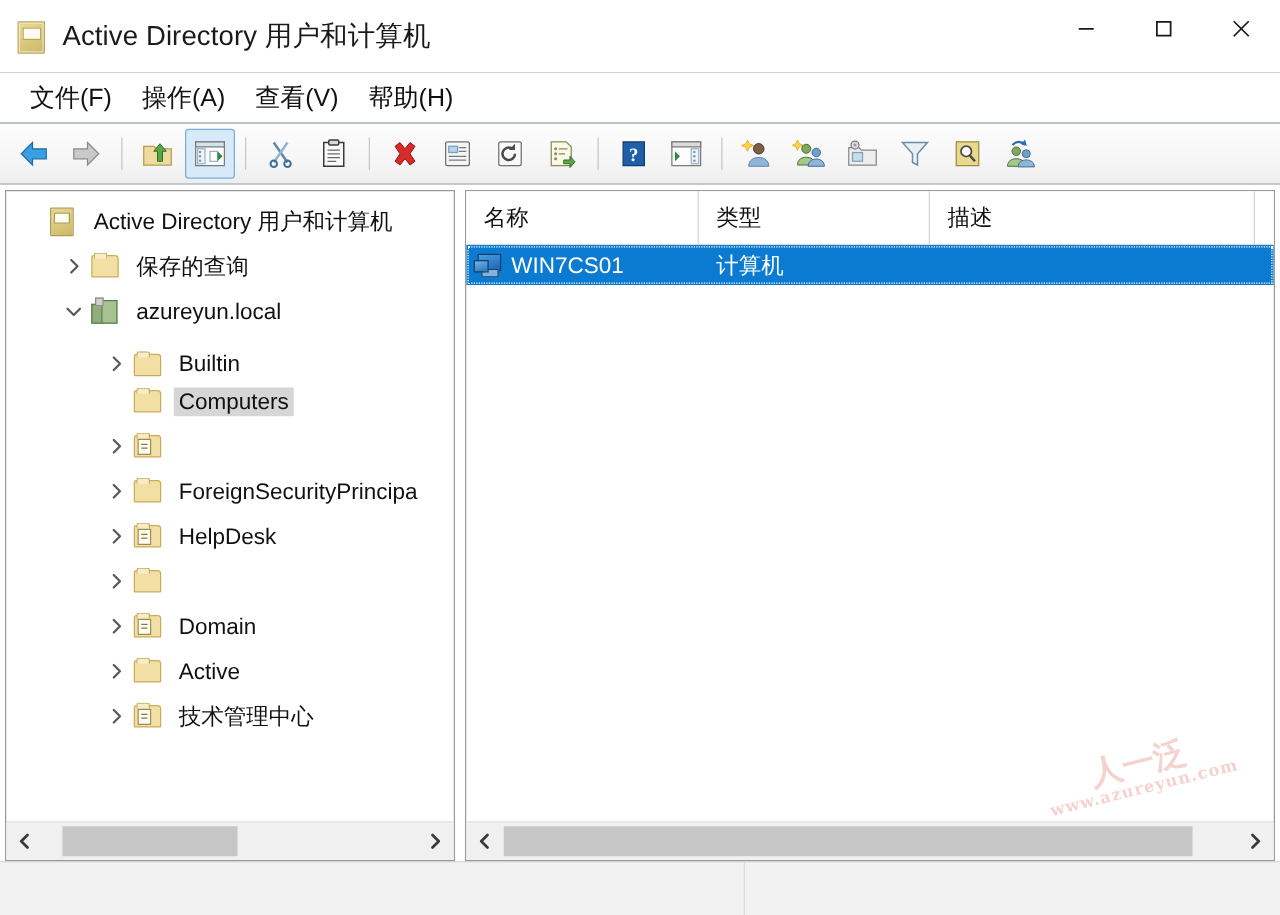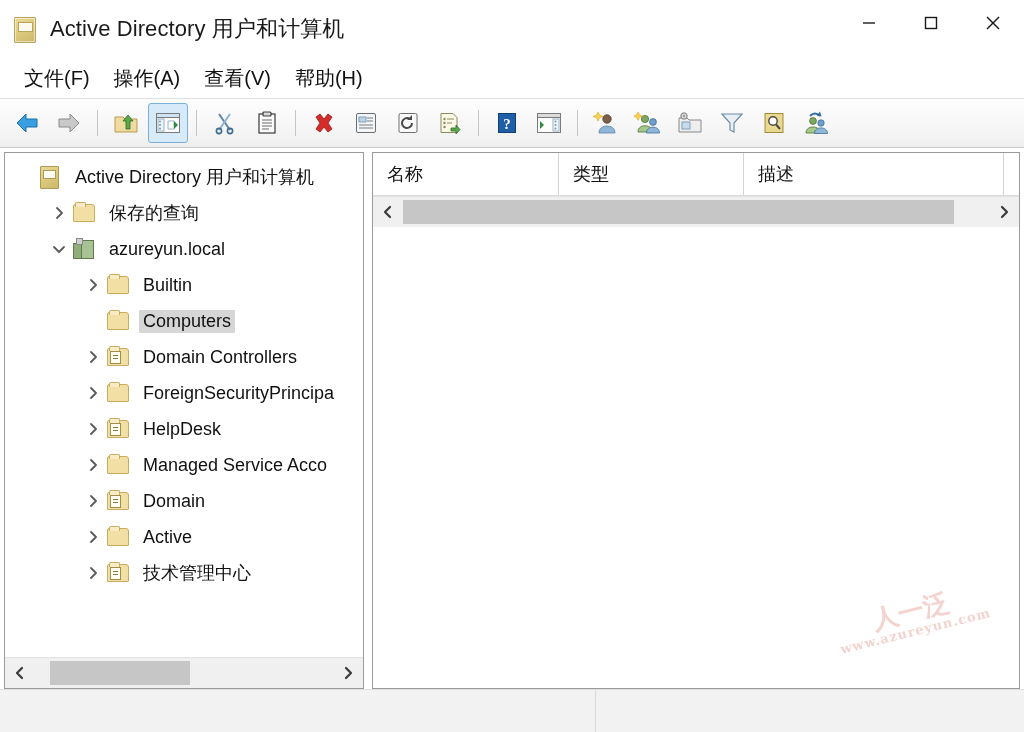--- a/index.html
+++ b/index.html
@@ -672,21 +672,21 @@
                   <path d="M3 6 L8 11 L13 6" fill="none" stroke="#5a5a5a" stroke-width="1.8" stroke-linecap="round" stroke-linejoin="round"></path>
                 </svg>
               </span>
               <span class="tree-icon ico-domain">
                 <span class="b1"></span>
                 <span class="b2"></span>
                 <span class="b3"></span>
               </span>
               <span class="tree-label">azureyun.local</span>
             </div>
-            <div class="tree-row" style="padding-left: 76px;">
+            <div class="tree-row" style="padding-left: 76px; align-items: flex-end;">
               <span class="chev">
                 <svg width="16" height="16" viewBox="0 0 16 16">
                   <path d="M6 3 L11 8 L6 13" fill="none" stroke="#5a5a5a" stroke-width="1.8" stroke-linecap="round" stroke-linejoin="round"></path>
                 </svg>
               </span>
               <span class="tree-icon ico-folder">
                 <span class="back"></span>
                 <span class="tab"></span>
               </span>
               <span class="tree-label">Builtin</span>
@@ -703,21 +703,20 @@
               <span class="chev">
                 <svg width="16" height="16" viewBox="0 0 16 16">
                   <path d="M6 3 L11 8 L6 13" fill="none" stroke="#5a5a5a" stroke-width="1.8" stroke-linecap="round" stroke-linejoin="round"></path>
                 </svg>
               </span>
               <span class="tree-icon ico-ou">
                 <span class="back"></span>
                 <span class="tab"></span>
                 <span class="doc"></span>
               </span>
-              <span class="tree-label">Domain Controllers</span>
             </div>
             <div class="tree-row" style="padding-left: 76px;">
               <span class="chev">
                 <svg width="16" height="16" viewBox="0 0 16 16">
                   <path d="M6 3 L11 8 L6 13" fill="none" stroke="#5a5a5a" stroke-width="1.8" stroke-linecap="round" stroke-linejoin="round"></path>
                 </svg>
               </span>
               <span class="tree-icon ico-folder">
                 <span class="back"></span>
                 <span class="tab"></span>
@@ -740,21 +739,20 @@
             <div class="tree-row" style="padding-left: 76px;">
               <span class="chev">
                 <svg width="16" height="16" viewBox="0 0 16 16">
                   <path d="M6 3 L11 8 L6 13" fill="none" stroke="#5a5a5a" stroke-width="1.8" stroke-linecap="round" stroke-linejoin="round"></path>
                 </svg>
               </span>
               <span class="tree-icon ico-folder">
                 <span class="back"></span>
                 <span class="tab"></span>
               </span>
-              <span class="tree-label">Managed Service Acco</span>
             </div>
             <div class="tree-row" style="padding-left: 76px;">
               <span class="chev">
                 <svg width="16" height="16" viewBox="0 0 16 16">
                   <path d="M6 3 L11 8 L6 13" fill="none" stroke="#5a5a5a" stroke-width="1.8" stroke-linecap="round" stroke-linejoin="round"></path>
                 </svg>
               </span>
               <span class="tree-icon ico-ou">
                 <span class="back"></span>
                 <span class="tab"></span>
@@ -813,20 +811,36 @@
           <div class="lv-col" style="width: 186px; align-items: center;">
             <span>名称</span>
           </div>
           <div class="lv-col" style="width: 185px;">
             <span>类型</span>
           </div>
           <div class="lv-col" style="width: 260px;">
             <span>描述</span>
           </div>
         </div>
+      <div class="pane-body">
+        <div id="lv-rows">
+            <div class="lv-row selected">
+              <div class="lv-cell with-icon" style="width:186px">
+                <span class="ico-computer">
+                  <span class="mon"></span>
+                  <span class="base"></span>
+                  <span class="mon2"></span>
+                </span>
+                <span>WIN7CS01</span>
+              </div>
+              <div class="lv-cell" style="width:185px">计算机</div>
+              <div class="lv-cell" style="width:260px"></div>
+            </div>
+          </div>
+      </div>
       <div class="hscroll">
         <div class="sb-arrow">
           <svg width="14" height="14" viewBox="0 0 14 14">
             <path d="M9 2 L4 7 L9 12" fill="none" stroke="#3a3a3a" stroke-width="2.2" stroke-linecap="round" stroke-linejoin="round"></path>
           </svg>
         </div>
         <div class="sb-track">
           <div class="sb-thumb" id="list-sb-thumb" style="left: 0%; width: 94%;"></div>
         </div>
         <div class="sb-arrow">

